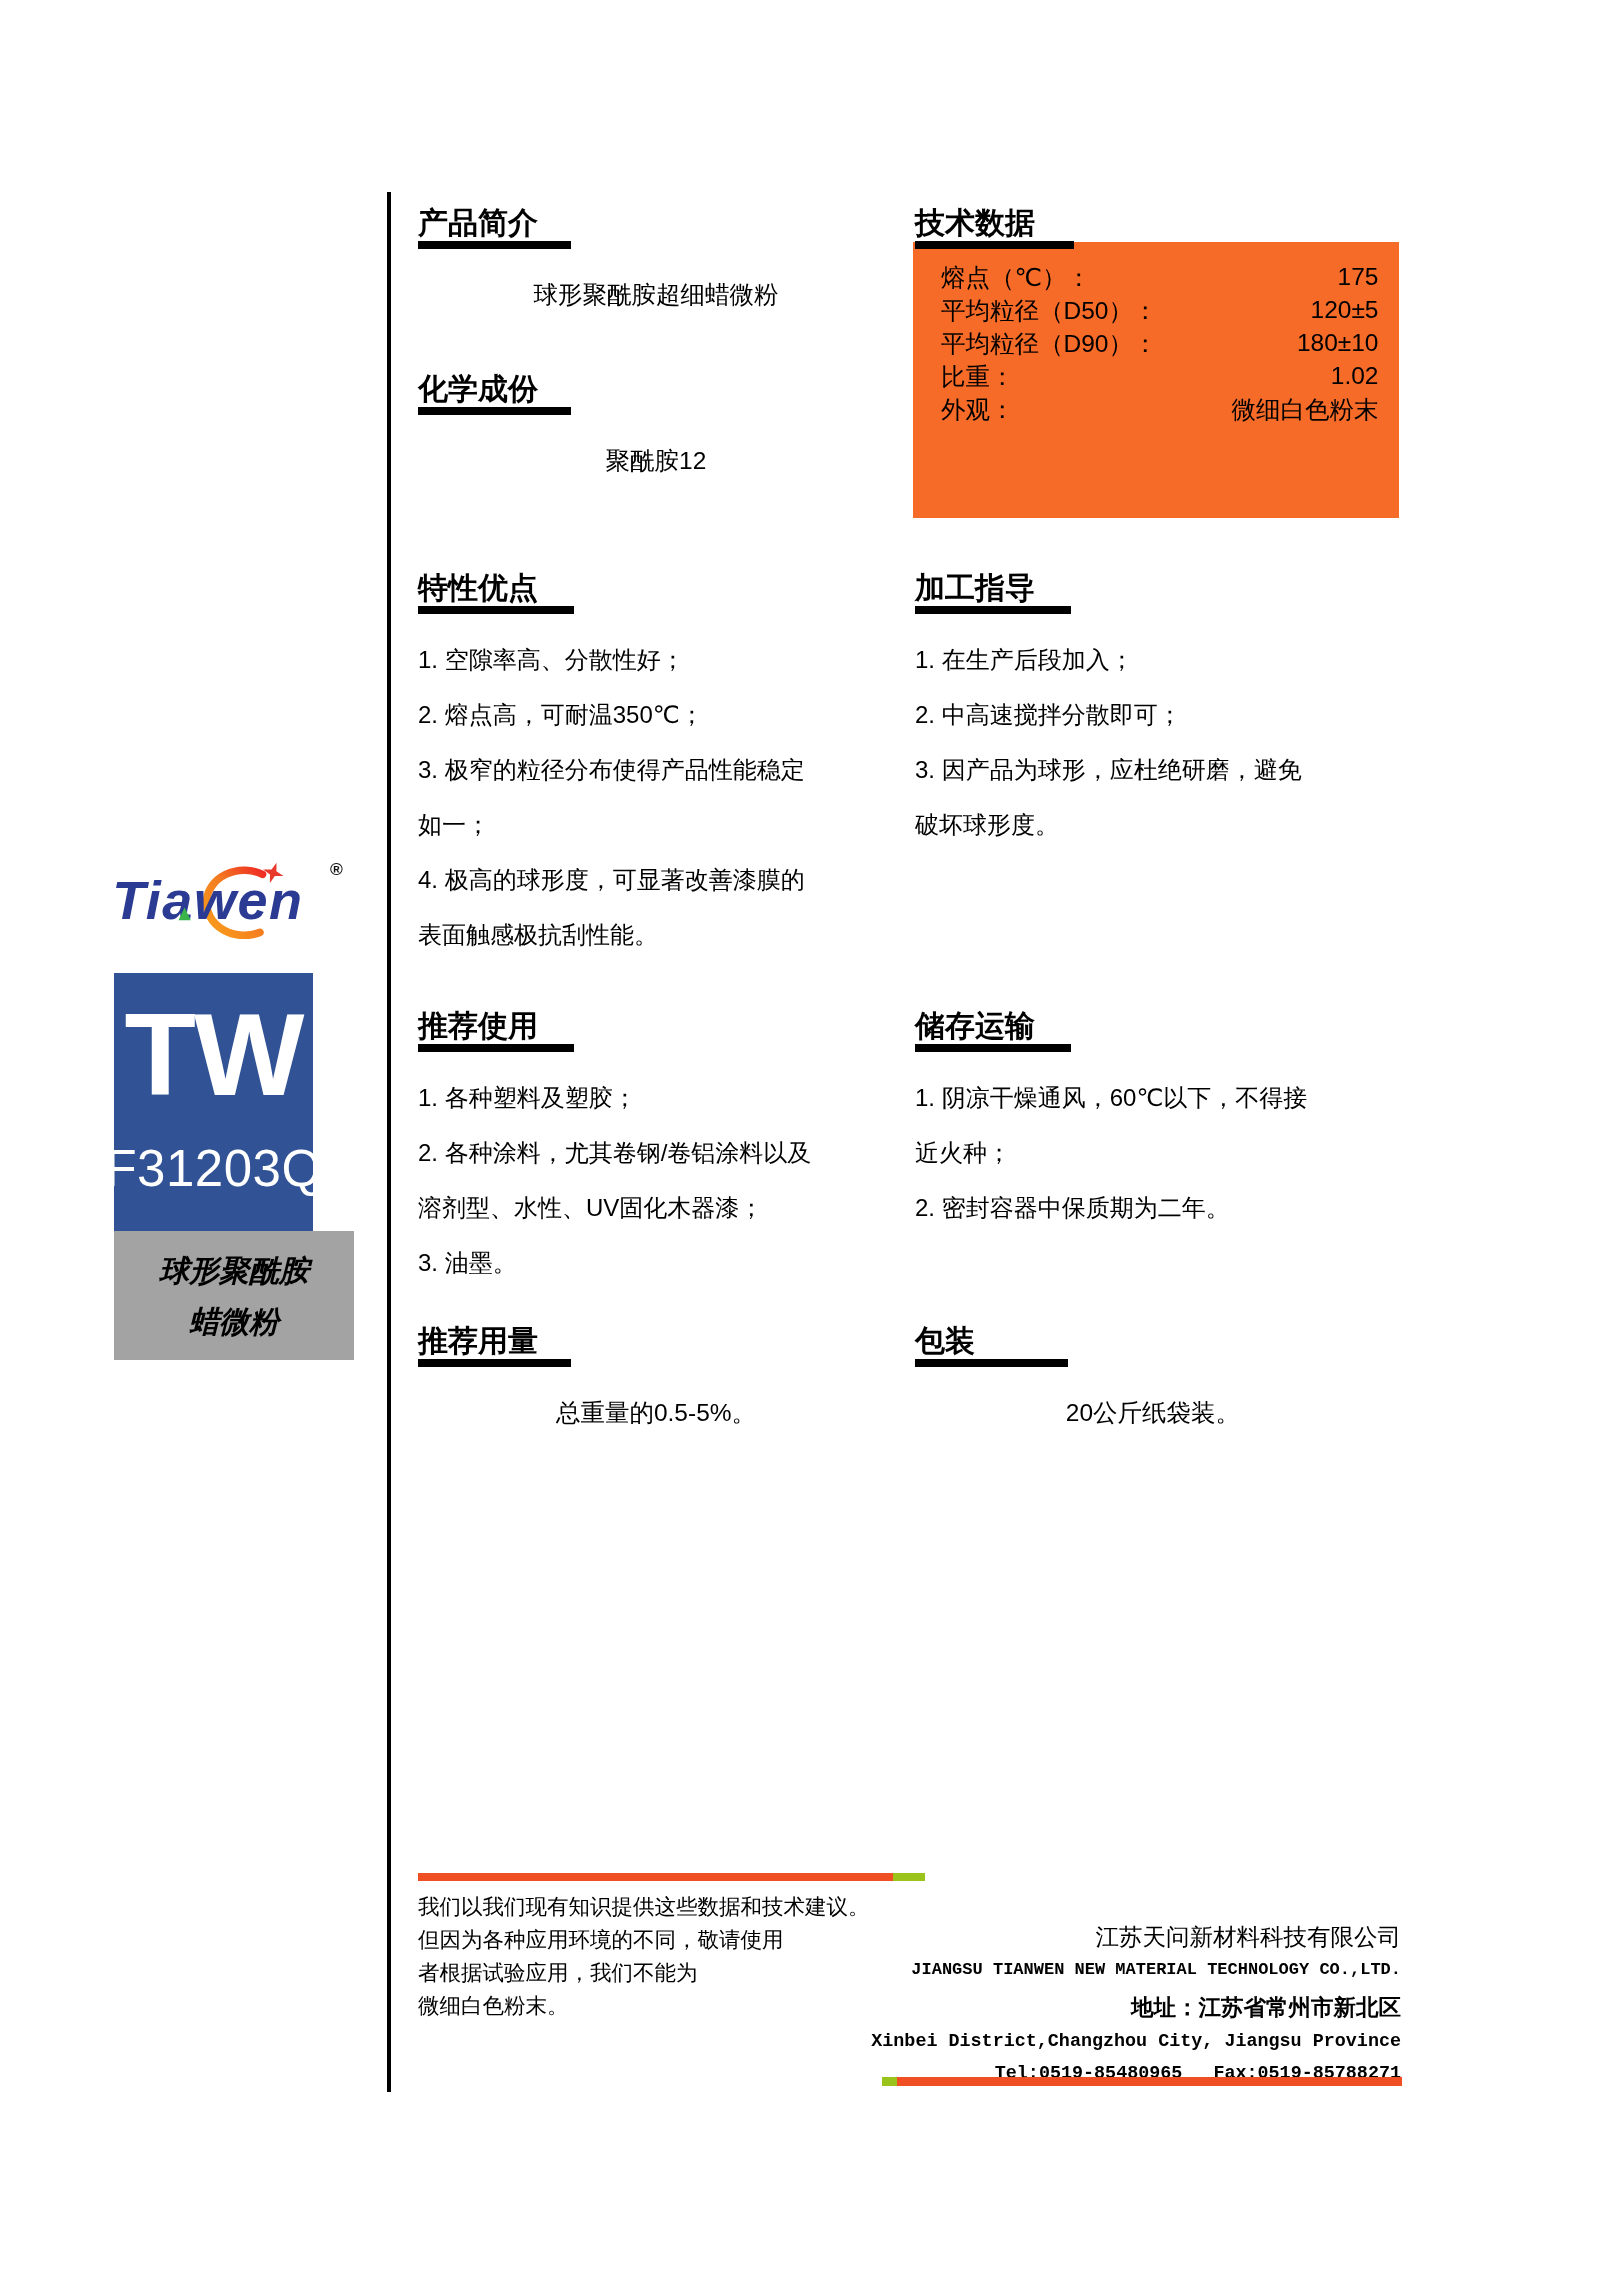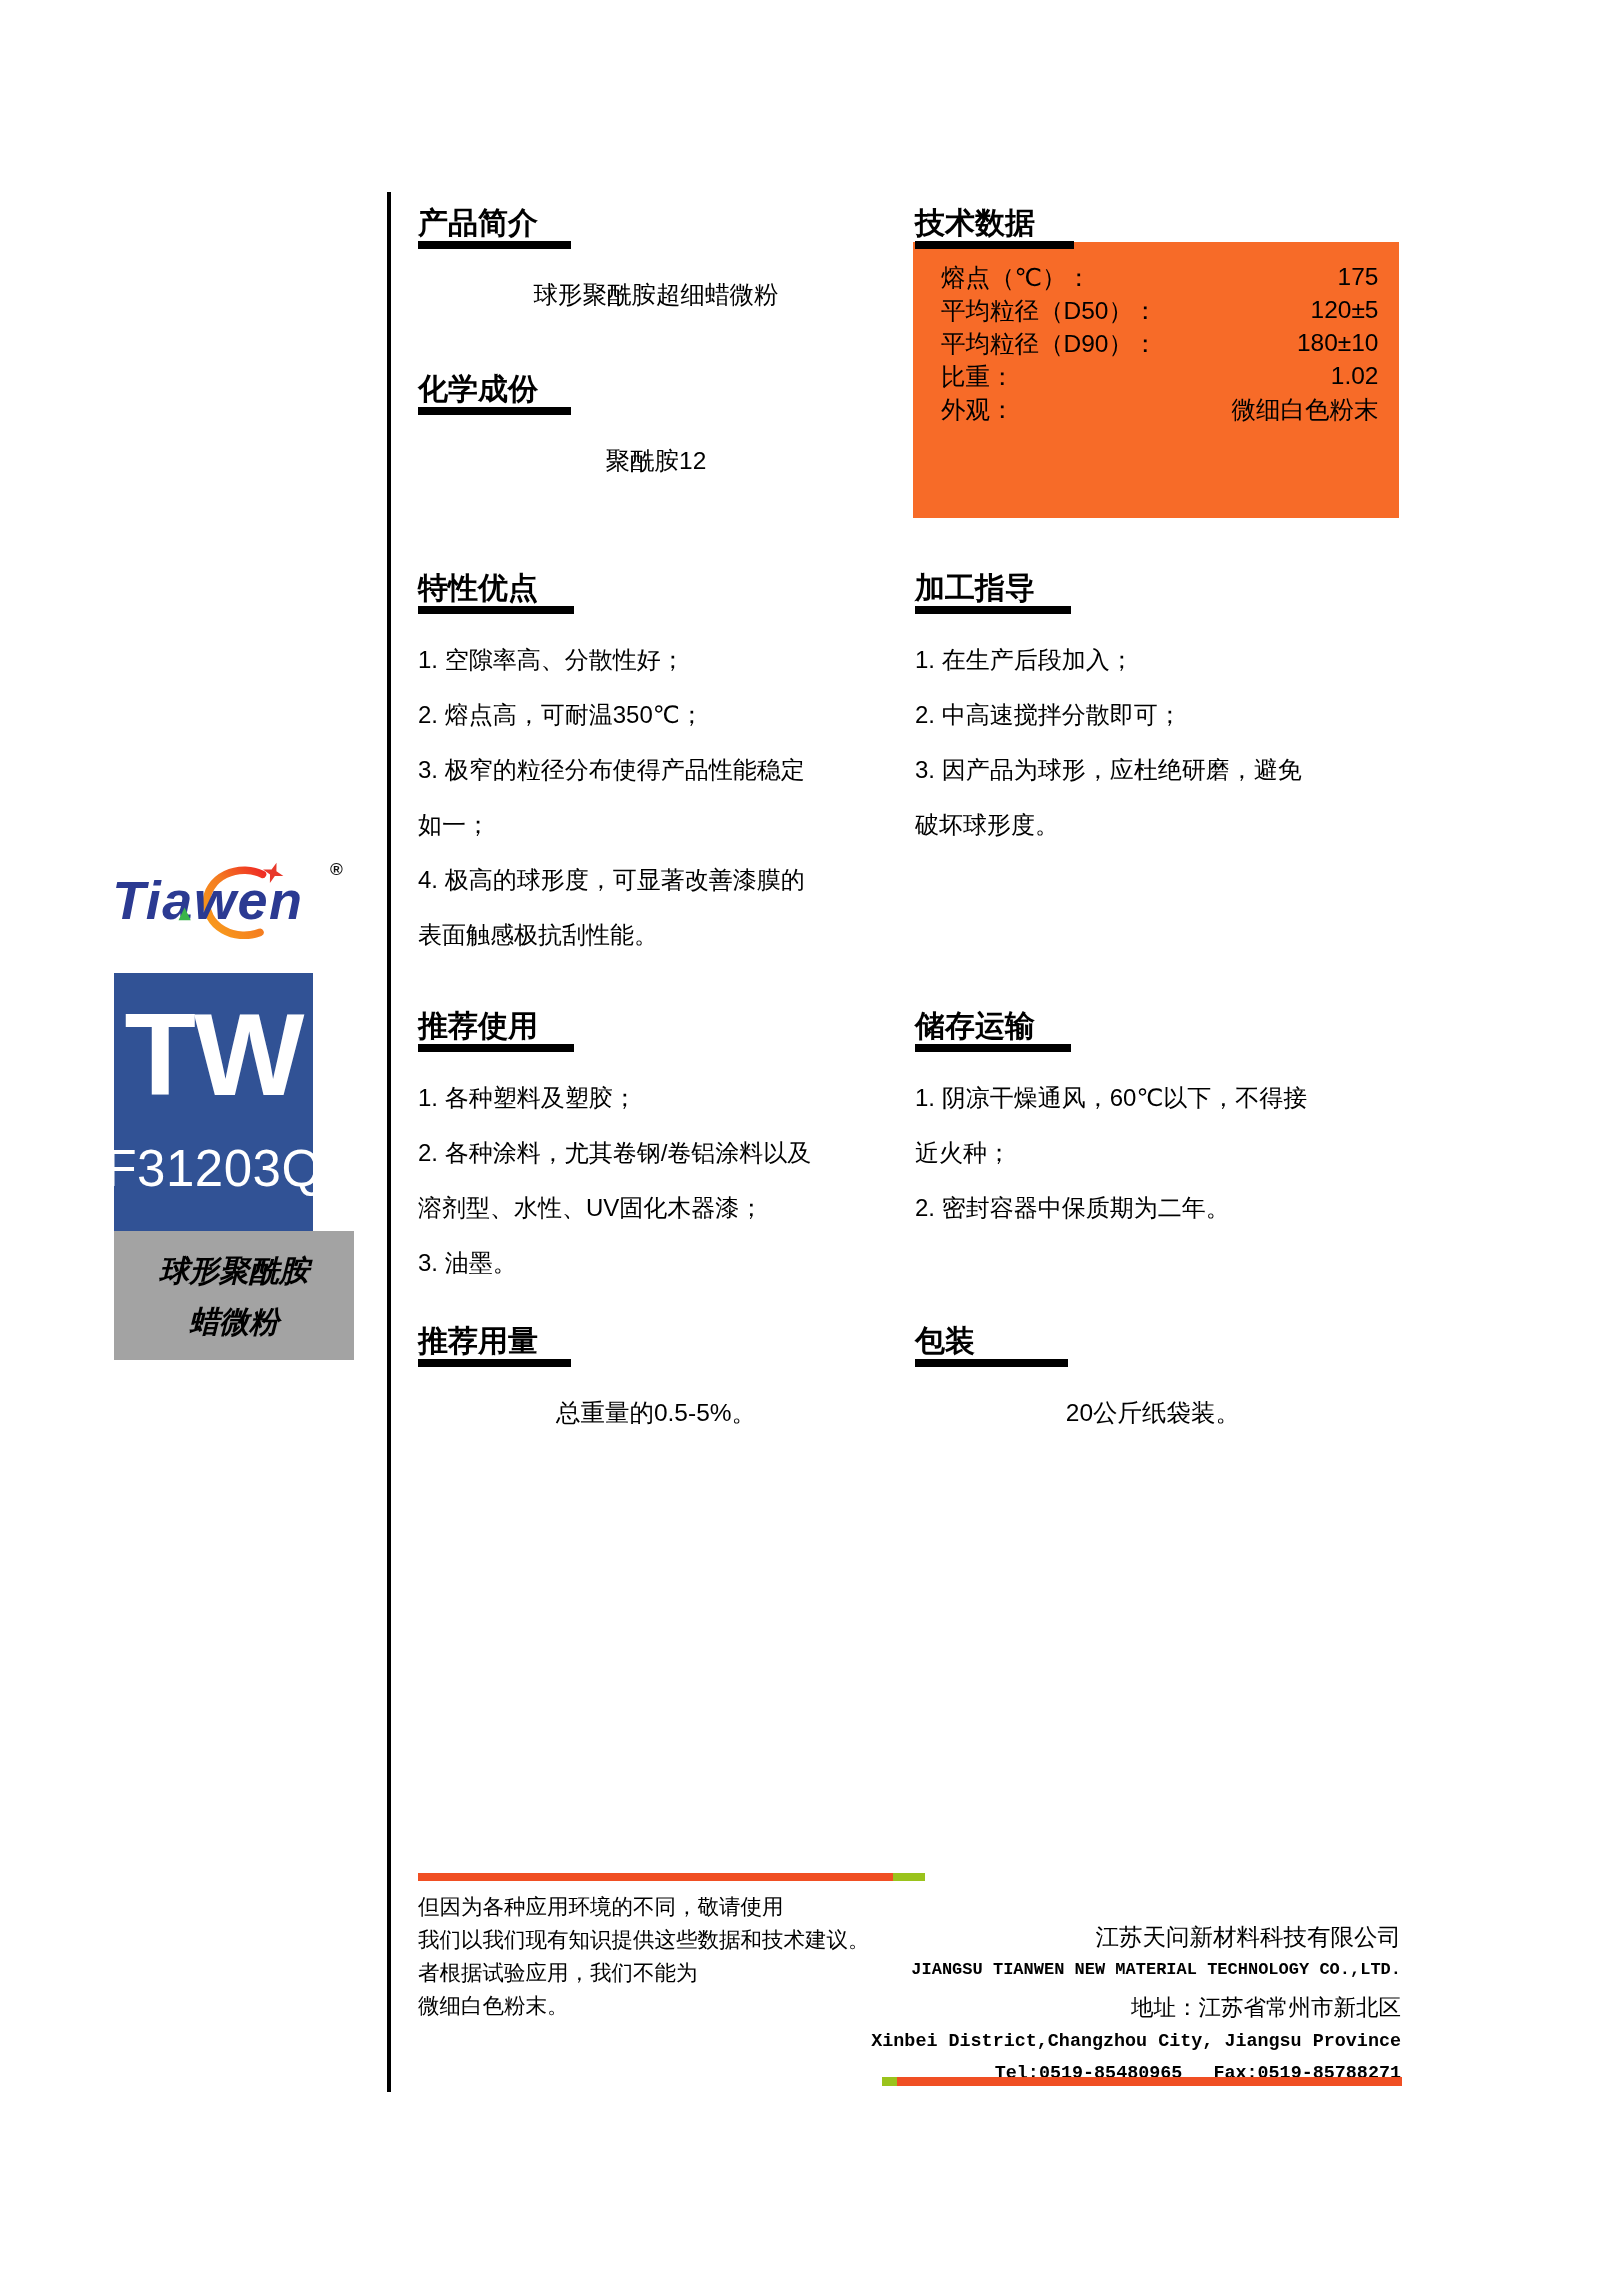--- a/index.html
+++ b/index.html
@@ -59,21 +59,21 @@
 
   
   #disclaimer{left:418px;top:1873px;width:507px;}
   .accent-row{display:flex;height:8.2px;}
   .disc-lines{margin-top:10.2px;}
   .disc-line{font-size:21.5px;line-height:33px;white-space:nowrap;}
 
   #company{left:869px;top:1922px;width:532px;text-align:right;}
   .co-cn{font-size:23.5px;line-height:30px;margin-bottom:7.2px;white-space:nowrap;}
   .co-en{font-family:"Liberation Mono","DejaVu Sans Mono",monospace;font-size:17px;font-weight:bold;line-height:22.5px;margin-bottom:11.2px;white-space:nowrap;}
-  .co-addr-cn{font-size:22.5px;font-weight:normal;line-height:29px;margin-bottom:8.2px;white-space:nowrap;}
+  .co-addr-cn{font-size:22.5px;font-weight:bold;line-height:29px;margin-bottom:8.2px;white-space:nowrap;}
   .co-addr-en{font-family:"Liberation Mono","DejaVu Sans Mono",monospace;font-size:18.4px;font-weight:bold;line-height:24.5px;margin-bottom:7.2px;white-space:nowrap;}
   .co-tel{font-family:"Liberation Mono","DejaVu Sans Mono",monospace;font-size:18.4px;font-weight:bold;line-height:24.5px;white-space:nowrap;}
   .tel-gap{display:inline-block;width:31px;}
 
   #footer-bar{position:absolute;left:882px;top:2077px;display:flex;height:9.2px;}
 </style>
 </head>
 <body>
 
 <div class="page">
@@ -200,22 +200,22 @@
     <div class="sec-bar" style="width:153px;"></div>
     <div class="sec-body">20公斤纸袋装。</div>
   </div>
 
   <div class="section" id="disclaimer">
     <div class="accent-row">
       <div style="width:476px;background:#F04F23;"></div>
       <div style="width:32px;background:#9AC31C;"></div>
     </div>
     <div class="disc-lines">
+      <div class="disc-line">我们以我们现有知识提供这些数据和技术建议。</div>
       <div class="disc-line">但因为各种应用环境的不同，敬请使用</div>
-      <div class="disc-line">我们以我们现有知识提供这些数据和技术建议。</div>
       <div class="disc-line">者根据试验应用，我们不能为</div>
       <div class="disc-line">微细白色粉末。</div>
     </div>
   </div>
 
   <div class="section" id="company">
     <div class="co-cn">江苏天问新材料科技有限公司</div>
     <div class="co-en">JIANGSU TIANWEN NEW MATERIAL TECHNOLOGY CO.,LTD.</div>
     <div class="co-addr-cn">地址：江苏省常州市新北区</div>
     <div class="co-addr-en">Xinbei District,Changzhou City, Jiangsu Province</div>

